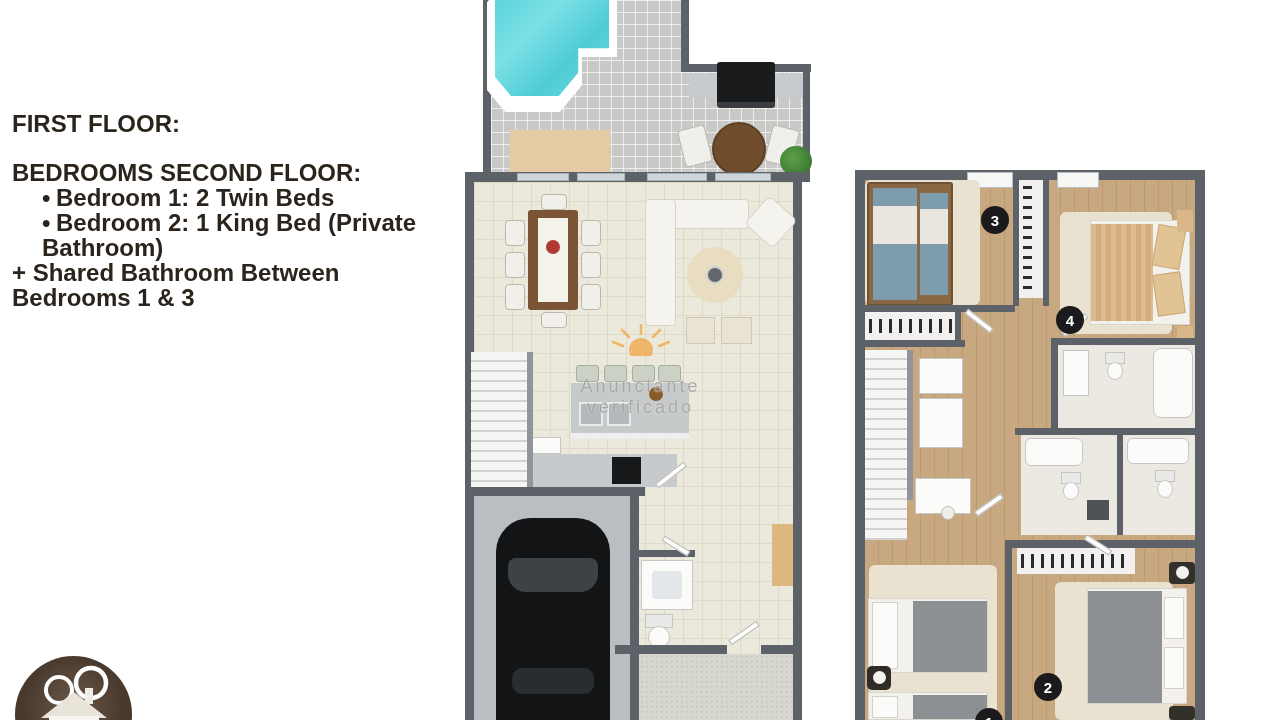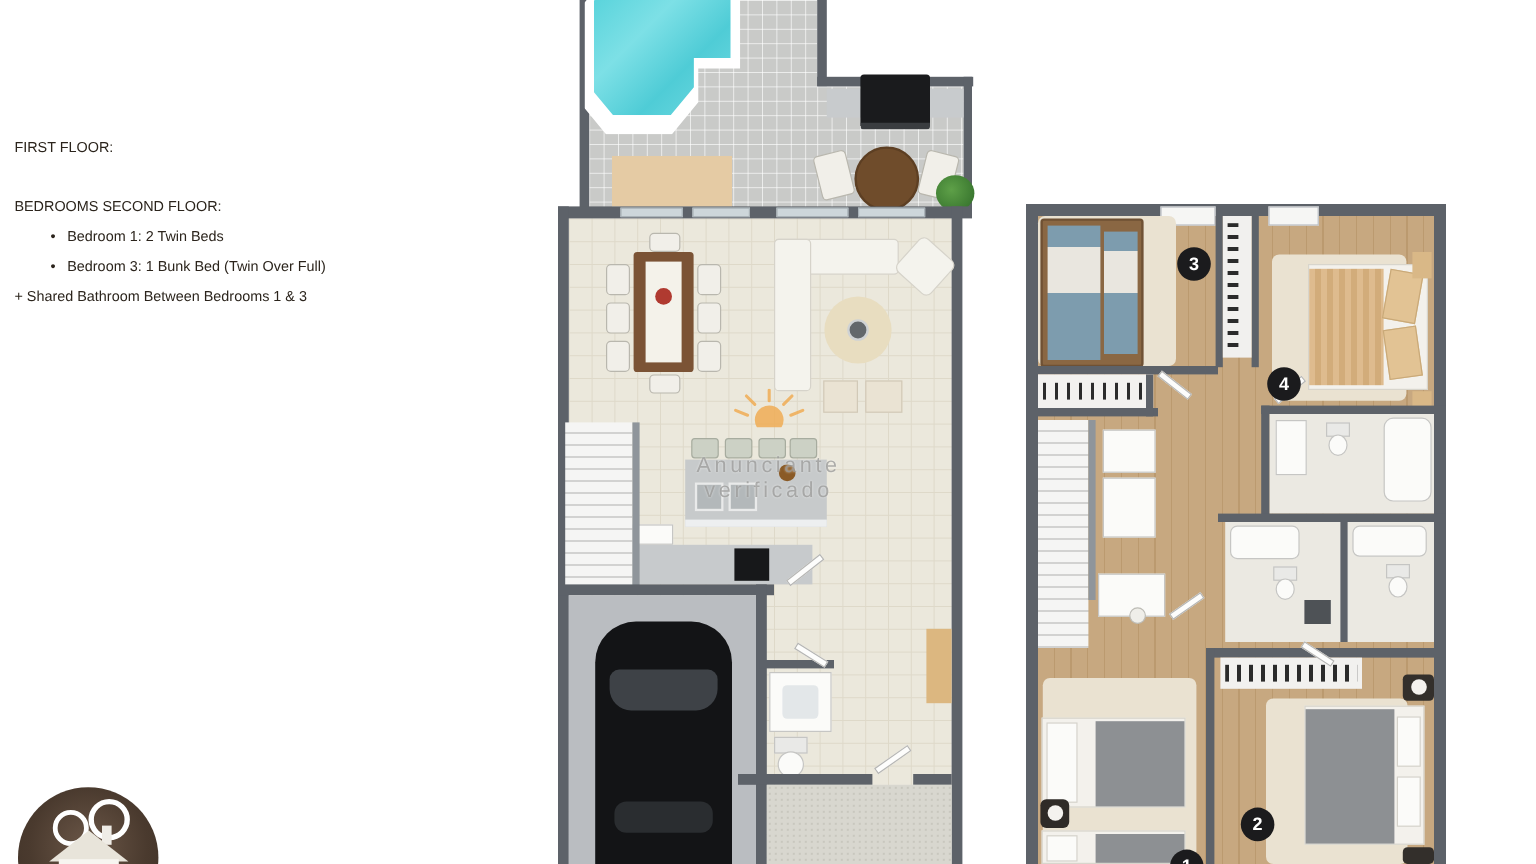--- a/index.html
+++ b/index.html
@@ -2,22 +2,22 @@
 <html><head>
 <meta charset="utf-8">
 <style>
   html,body{margin:0;padding:0;}
   body{width:1280px;height:720px;overflow:hidden;background:#ffffff;
        font-family:"Liberation Sans", sans-serif;}
   .a{position:absolute;}
   #canvas{position:relative;width:1280px;height:720px;background:#fff;overflow:hidden;}
 
   
-  .info{left:12px;top:111px;width:450px;color:#2b241c;font-weight:normal;
-        font-size:12px;line-height:25px;}
+  .info{left:12px;top:111px;width:450px;color:#2b241c;font-weight:bold;
+        font-size:24px;line-height:25px;}
   .info .gap{height:24px;}
   .info .li{padding-left:30px;}
   .info .blt{display:inline-block;width:14px;}
 
   
   .wall{background:#5d6269;}
   .iwall{background:#8f959b;}
   .tileA{background-color:#c9cac8;
     background-image:linear-gradient(rgba(255,255,255,.65) 1px,transparent 1px),
                      linear-gradient(90deg,rgba(255,255,255,.65) 1px,transparent 1px);
@@ -68,21 +68,21 @@
 </head>
 <body>
 
 <div id="canvas">
 
   <div class="a info">
     <div>FIRST FLOOR:</div>
     <div class="gap"></div>
     <div>BEDROOMS SECOND FLOOR:</div>
     <div class="li"><span class="blt">•</span><span>Bedroom 1: 2 Twin Beds</span></div>
-    <div class="li"><span class="blt">•</span><span>Bedroom 3: 1 Bunk Bed (Twin Over Full)</span></div>
+    <div class="li"><span class="blt">•</span><span>Bedroom 2: 1 King Bed (Private Bathroom)</span></div>
     <div>+ Shared Bathroom Between Bedrooms 1 &amp; 3</div>
   </div>
 
   <div class="a" id="plan1">
 
     <div class="a tileA" style="left:26px;top:0;width:190px;height:180px;"></div>
     <div class="a wall" style="left:18px;top:0;width:8px;height:180px;"></div>
     <div class="a wall" style="left:216px;top:0;width:8px;height:72px;"></div>
 
     <div class="a" style="left:22px;top:-10px;width:130px;height:122px;background:#ffffff;

